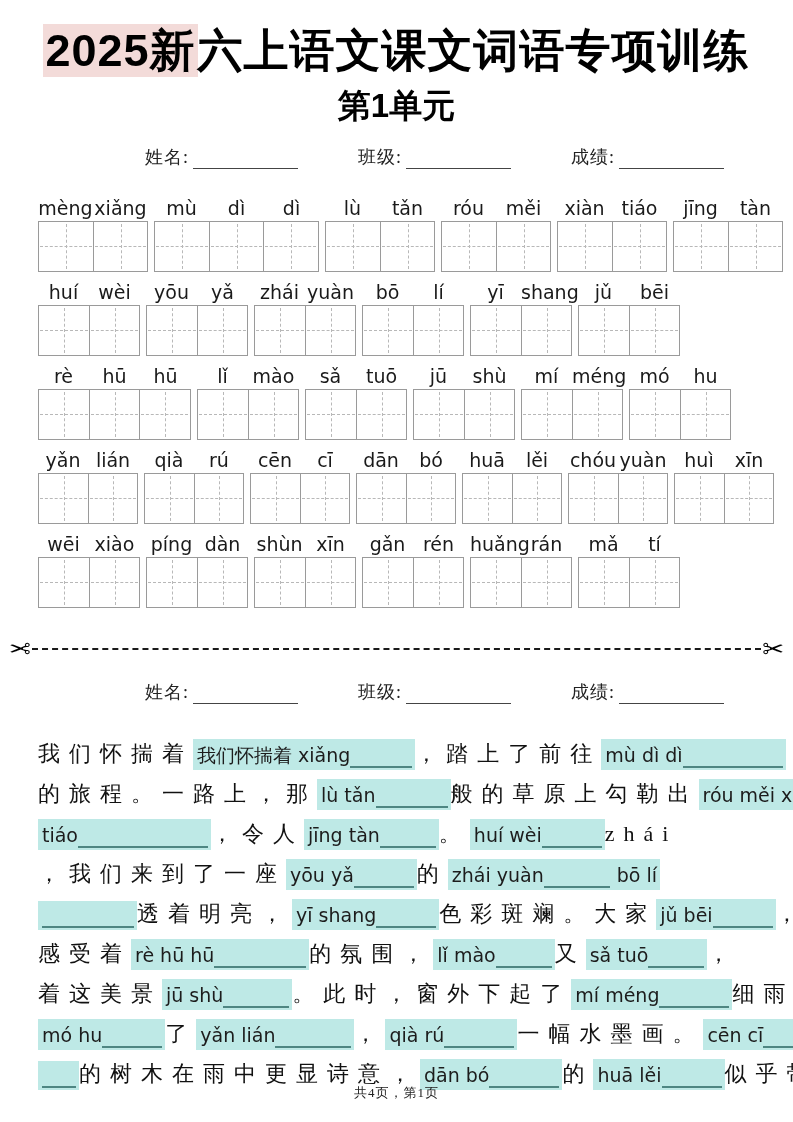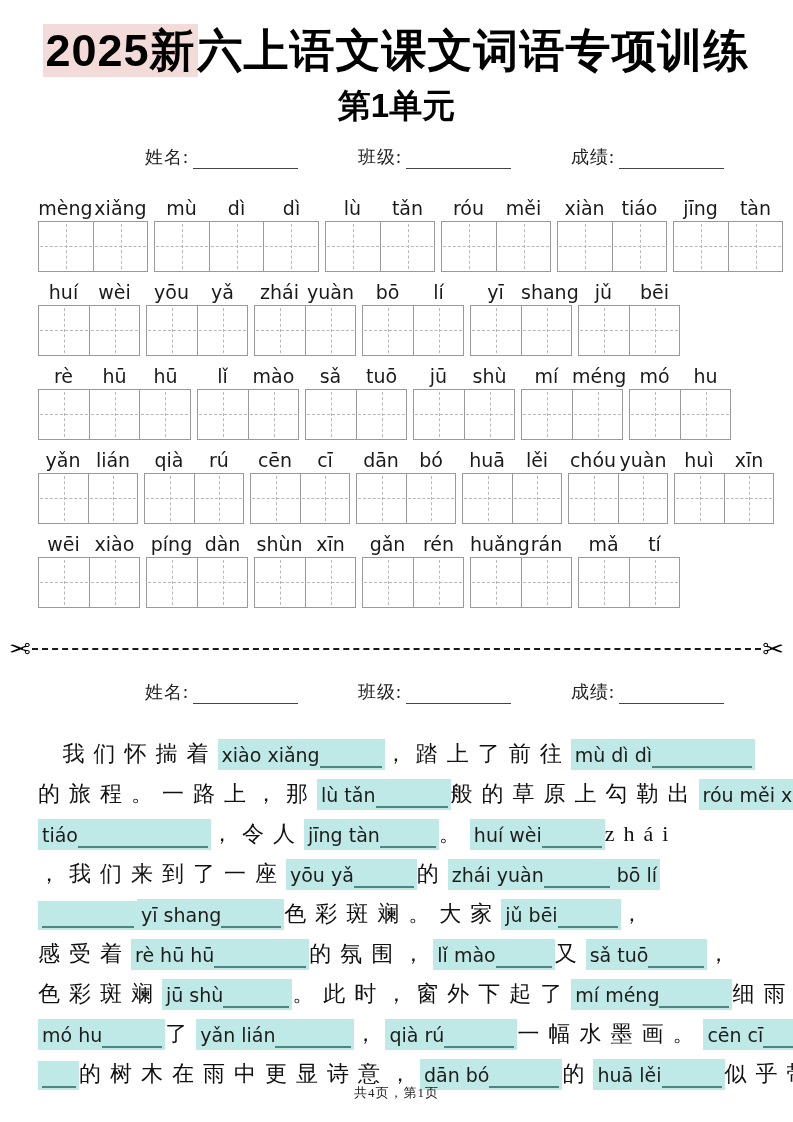--- a/index.html
+++ b/index.html
@@ -463,21 +463,21 @@
       <span class="lbl">成绩:</span>
       <span class="line"></span>
     </span>
   </div>
 
   <div class="passage" id="passage">
       <div class="p-line">
         <span class="indent"></span>
         <span class="cn">我们怀揣着</span>
         <span class="blank">
-          <span class="pinyin">xiào xiǎng</span>
+          <span class="pinyin">我们怀揣着 xiǎng</span>
           <span class="ul" style="width: 62px; border-bottom-color: rgb(78, 134, 130);"></span>
         </span>
         <span class="cn">，踏上了前往</span>
         <span class="blank">
           <span class="pinyin">mù dì dì</span>
           <span class="ul" style="width: 100px; border-bottom-color: rgb(78, 134, 130);"></span>
         </span>
       </div>
       <div class="p-line">
         <span class="cn">的旅程。一路上，那</span>
@@ -519,20 +519,21 @@
           <span class="ul" style="width: 66px; border-bottom-color: rgb(78, 134, 130);"></span>
         </span>
         <span class="blank">
           <span class="pinyin">bō lí</span>
         </span>
       </div>
       <div class="p-line">
         <span class="blank">
           <span class="ul" style="width: 92px; border-bottom-color: rgb(78, 134, 130);"></span>
         </span>
+        <span class="cn">透着明亮，</span>
         <span class="blank">
           <span class="pinyin">yī shang</span>
           <span class="ul" style="width: 60px; border-bottom-color: rgb(78, 134, 130);"></span>
         </span>
         <span class="cn">色彩斑斓。大家</span>
         <span class="blank">
           <span class="pinyin">jǔ bēi</span>
           <span class="ul" style="width: 60px; border-bottom-color: rgb(78, 134, 130);"></span>
         </span>
         <span class="cn">，</span>
@@ -549,21 +550,21 @@
           <span class="ul" style="width: 56px; border-bottom-color: rgb(78, 134, 130);"></span>
         </span>
         <span class="cn">又</span>
         <span class="blank">
           <span class="pinyin">sǎ tuō</span>
           <span class="ul" style="width: 56px; border-bottom-color: rgb(78, 134, 130);"></span>
         </span>
         <span class="cn">，</span>
       </div>
       <div class="p-line">
-        <span class="cn">色彩斑斓</span>
+        <span class="cn">着这美景</span>
         <span class="blank">
           <span class="pinyin">jū shù</span>
           <span class="ul" style="width: 66px; border-bottom-color: rgb(78, 134, 130);"></span>
         </span>
         <span class="cn">。此时，窗外下起了</span>
         <span class="blank">
           <span class="pinyin">mí méng</span>
           <span class="ul" style="width: 70px; border-bottom-color: rgb(78, 134, 130);"></span>
         </span>
         <span class="cn">细雨，</span>

